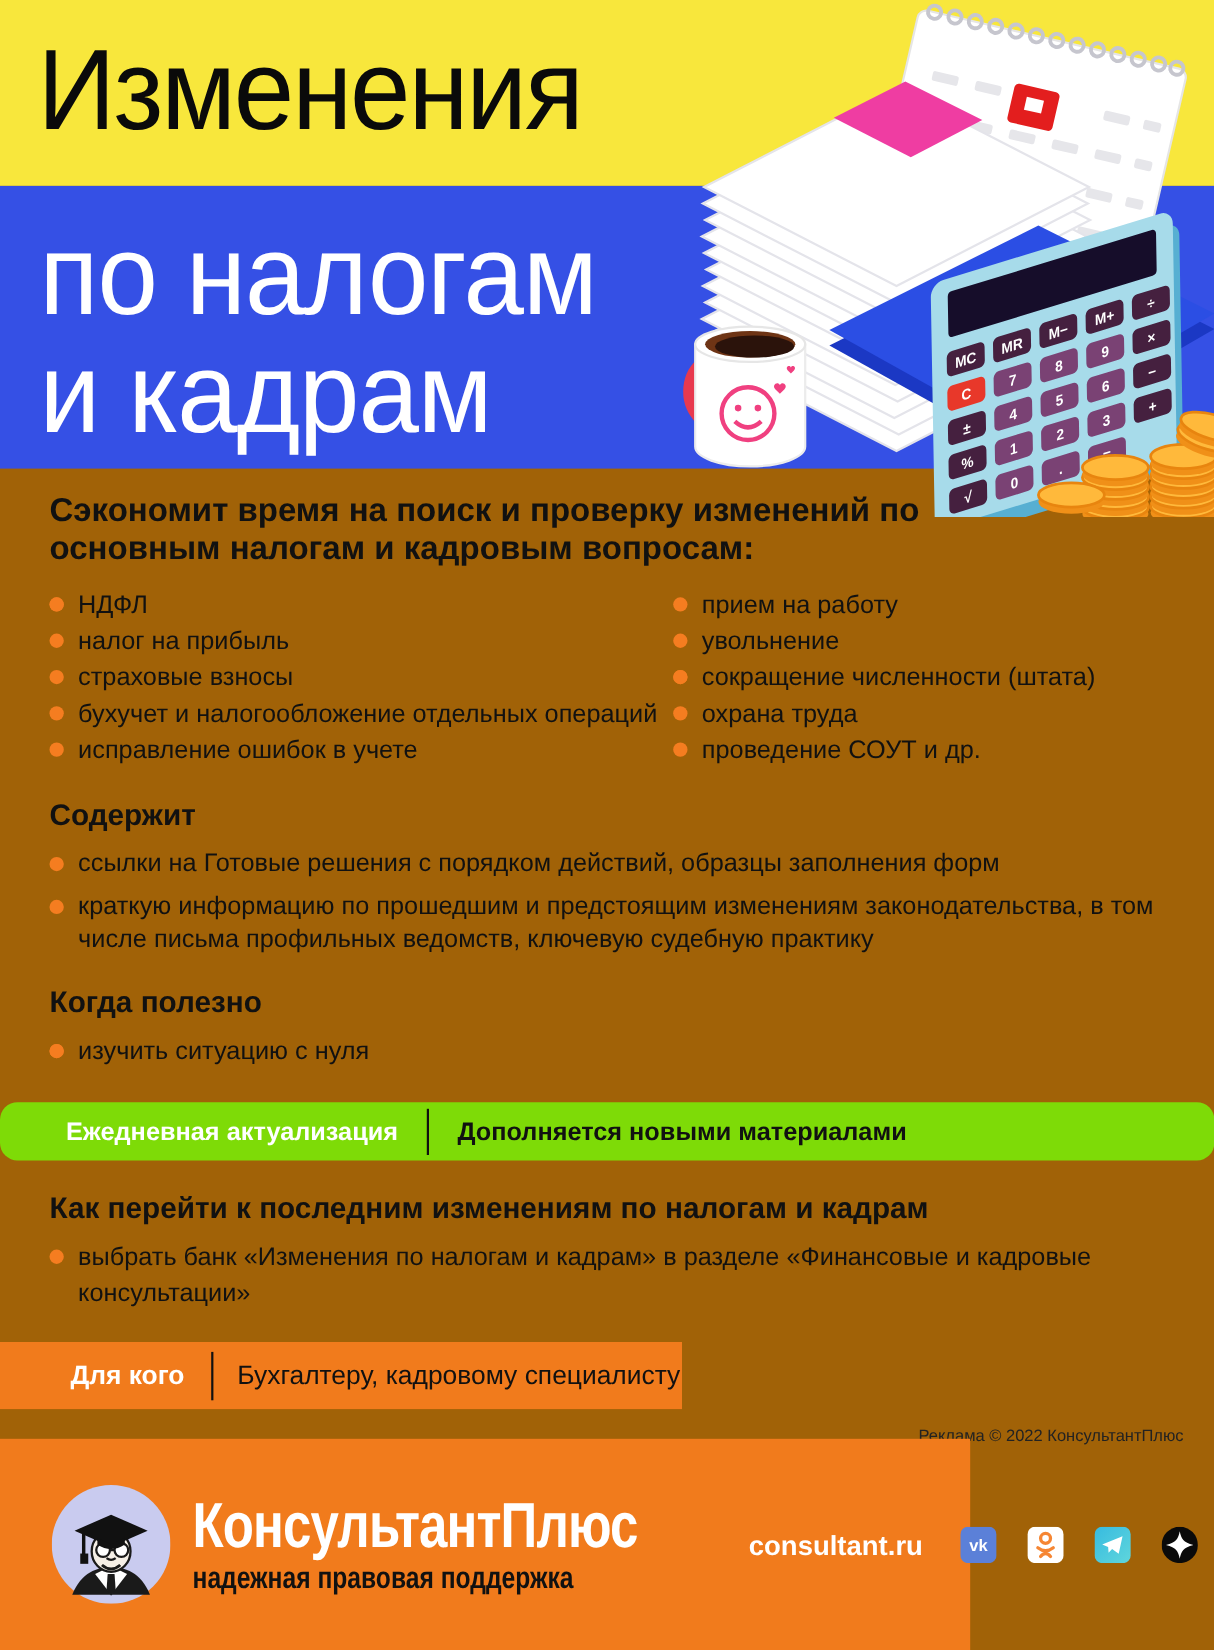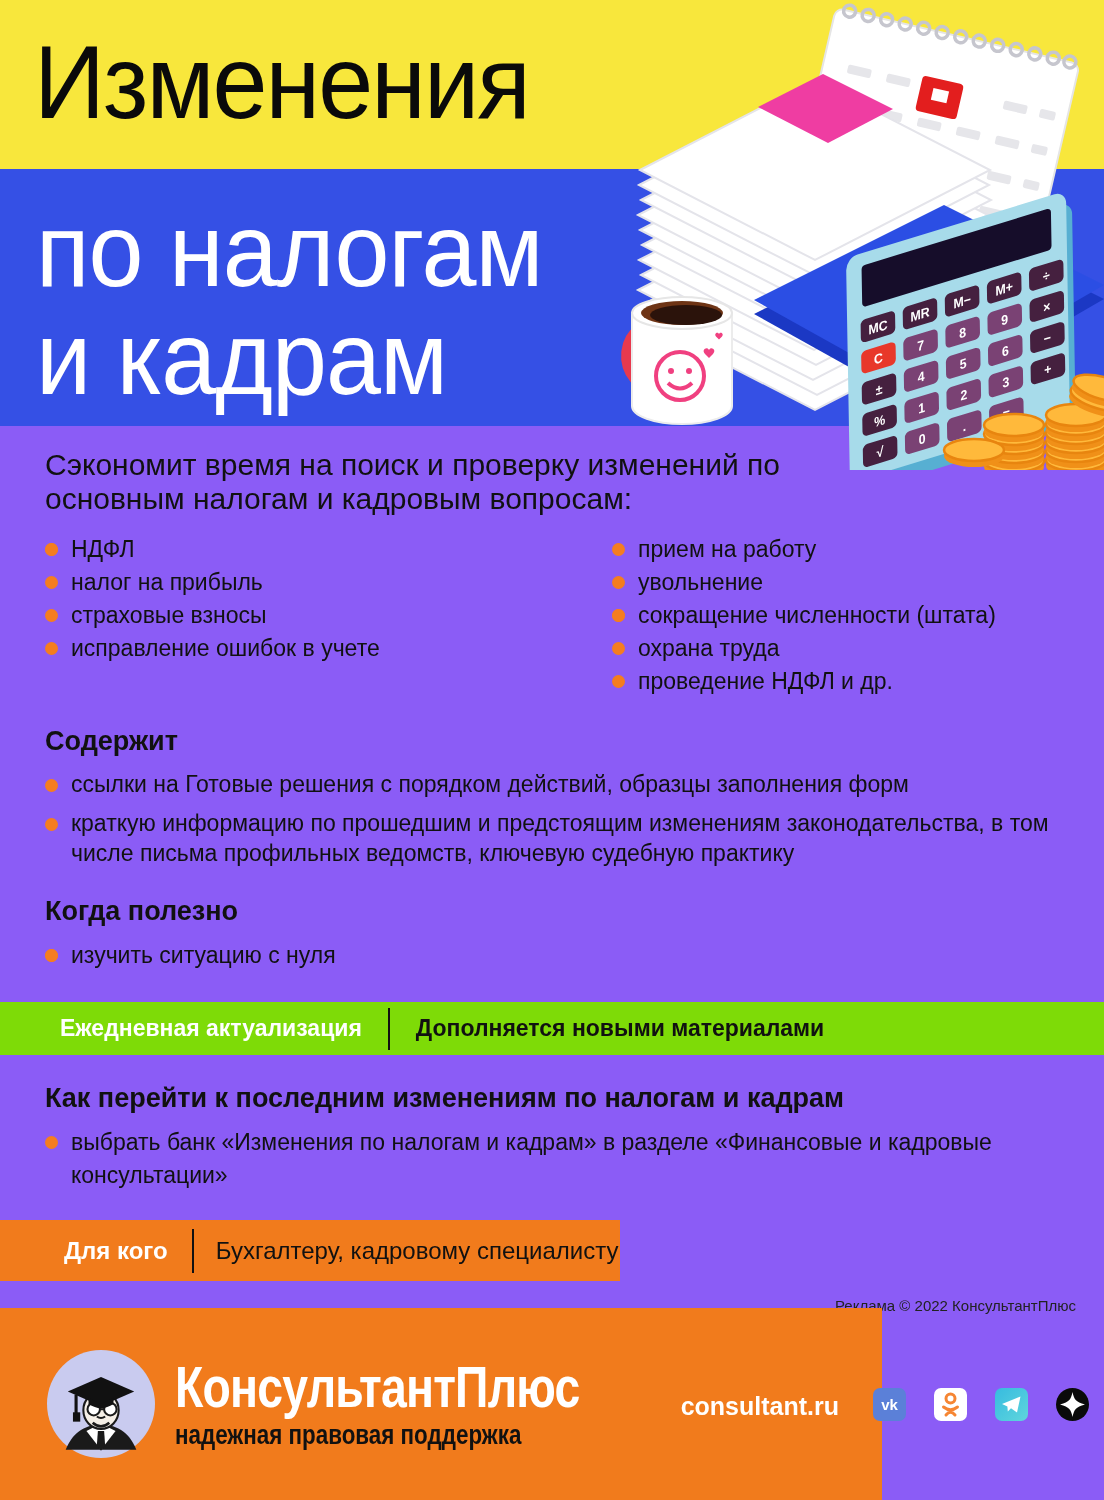--- a/index.html
+++ b/index.html
@@ -1,40 +1,40 @@
 <!DOCTYPE html>
 <html><head>
 <meta charset="utf-8">
 <style>
   html,body{margin:0;padding:0;}
-  .poster{position:relative;width:1104px;height:1500px;background:#8b5cf6;overflow:hidden;
+  .poster{position:relative;width:1104px;height:1500px;background:#a16207;overflow:hidden;
           font-family:"Liberation Sans",sans-serif;color:#111;}
   
   .band-yellow{position:absolute;top:0;left:0;width:1104px;height:169px;background:#F8E73C;}
   .band-blue{position:absolute;top:169px;left:0;width:1104px;height:257px;background:#3550E5;}
   .title-main{position:absolute;left:34px;top:30px;font-size:104px;line-height:1;letter-spacing:-2px;
               color:#0a0a0a;transform:scaleX(.95);transform-origin:left top;white-space:nowrap;}
   .title-rest{position:absolute;left:36px;top:196px;font-size:104px;line-height:1.04;letter-spacing:-1px;
               color:#fff;transform:scaleX(.95);transform-origin:left top;white-space:nowrap;}
   .illu{position:absolute;top:0;left:604px;width:500px;height:470px;}
 
   
   main{position:absolute;top:426px;left:0;width:1104px;}
   .content{padding-left:45px;padding-right:28px;}
-  .intro-heading{font-size:30px;font-weight:normal;line-height:34px;margin:22px 0 0;max-width:855px;}
+  .intro-heading{font-size:30px;font-weight:bold;line-height:34px;margin:22px 0 0;max-width:855px;}
   .cols{display:flex;margin-top:17px;}
   .col-left{width:567px;flex:none;}
   ul{list-style:none;margin:0;padding:0;}
   li{position:relative;padding-left:26px;font-size:23px;line-height:33px;}
   .dot{position:absolute;left:0;top:10px;width:13px;height:13px;border-radius:50%;background:#F57D20;}
   h3{font-size:27px;font-weight:bold;margin:28px 0 0;}
   .sec-list{margin-top:12px;}
   .sec-list li{line-height:30px;margin-bottom:9px;max-width:1015px;}
   .plain-list{margin-top:12px;}
-  .banner{height:53px;background:#7EDB07;display:flex;align-items:center;margin-top:30px;width:1104px;}
+  .banner{height:53px;background:#7EDB07;display:flex;align-items:center;margin-top:30px;width:1104px;border-radius:16px;}
   .banner .b-label{color:#fff;font-weight:bold;font-size:23px;margin-left:60px;}
   .vdiv{width:2px;height:42px;background:#111;margin:0 26px;flex:none;}
   .banner .b-value{color:#111;font-weight:bold;font-size:23px;}
   .audience{margin-top:28px;width:620px;height:61px;background:#F17B1C;display:flex;align-items:center;}
   .audience .b-label{color:#fff;font-weight:bold;font-size:24px;margin-left:64px;}
   .audience .vdiv{height:44px;margin:0 22px 0 24px;}
   .audience .b-value{color:#111;font-size:24px;}
   .legal{margin-top:16px;text-align:right;font-size:15px;color:#222;}
 
   
@@ -247,36 +247,37 @@
         <ul class="col-left">
 
             <li><span class="dot"></span></li>
 
             <li><span class="dot"></span><span>НДФЛ</span></li>
 
             <li><span class="dot"></span><span>налог на прибыль</span></li>
 
             <li><span class="dot"></span><span>страховые взносы</span></li>
 
+            <li><span class="dot"></span><span>бухучет и налогообложение отдельных операций</span></li>
 
             <li><span class="dot"></span><span>исправление ошибок в учете</span></li>
           </ul>
         <ul class="col-right">
 
             <li><span class="dot"></span><span>прием на работу</span></li>
 
             <li><span class="dot"></span><span>увольнение</span></li>
 
             <li><span class="dot"></span></li>
 
             <li><span class="dot"></span><span>сокращение численности (штата)</span></li>
 
             <li><span class="dot"></span><span>охрана труда</span></li>
 
-            <li><span class="dot"></span><span>проведение НДФЛ и др.</span></li>
+            <li><span class="dot"></span><span>проведение СОУТ и др.</span></li>
           </ul>
       </div>
 
       <h3>Содержит</h3>
       <ul class="sec-list">
 
           <li><span class="dot"></span><span>ссылки на Готовые решения с порядком действий, образцы заполнения форм</span></li>
 
           <li><span class="dot"></span><span>краткую информацию по прошедшим и предстоящим изменениям законодательства, в том числе письма профильных ведомств, ключевую судебную практику</span></li>
         </ul>

